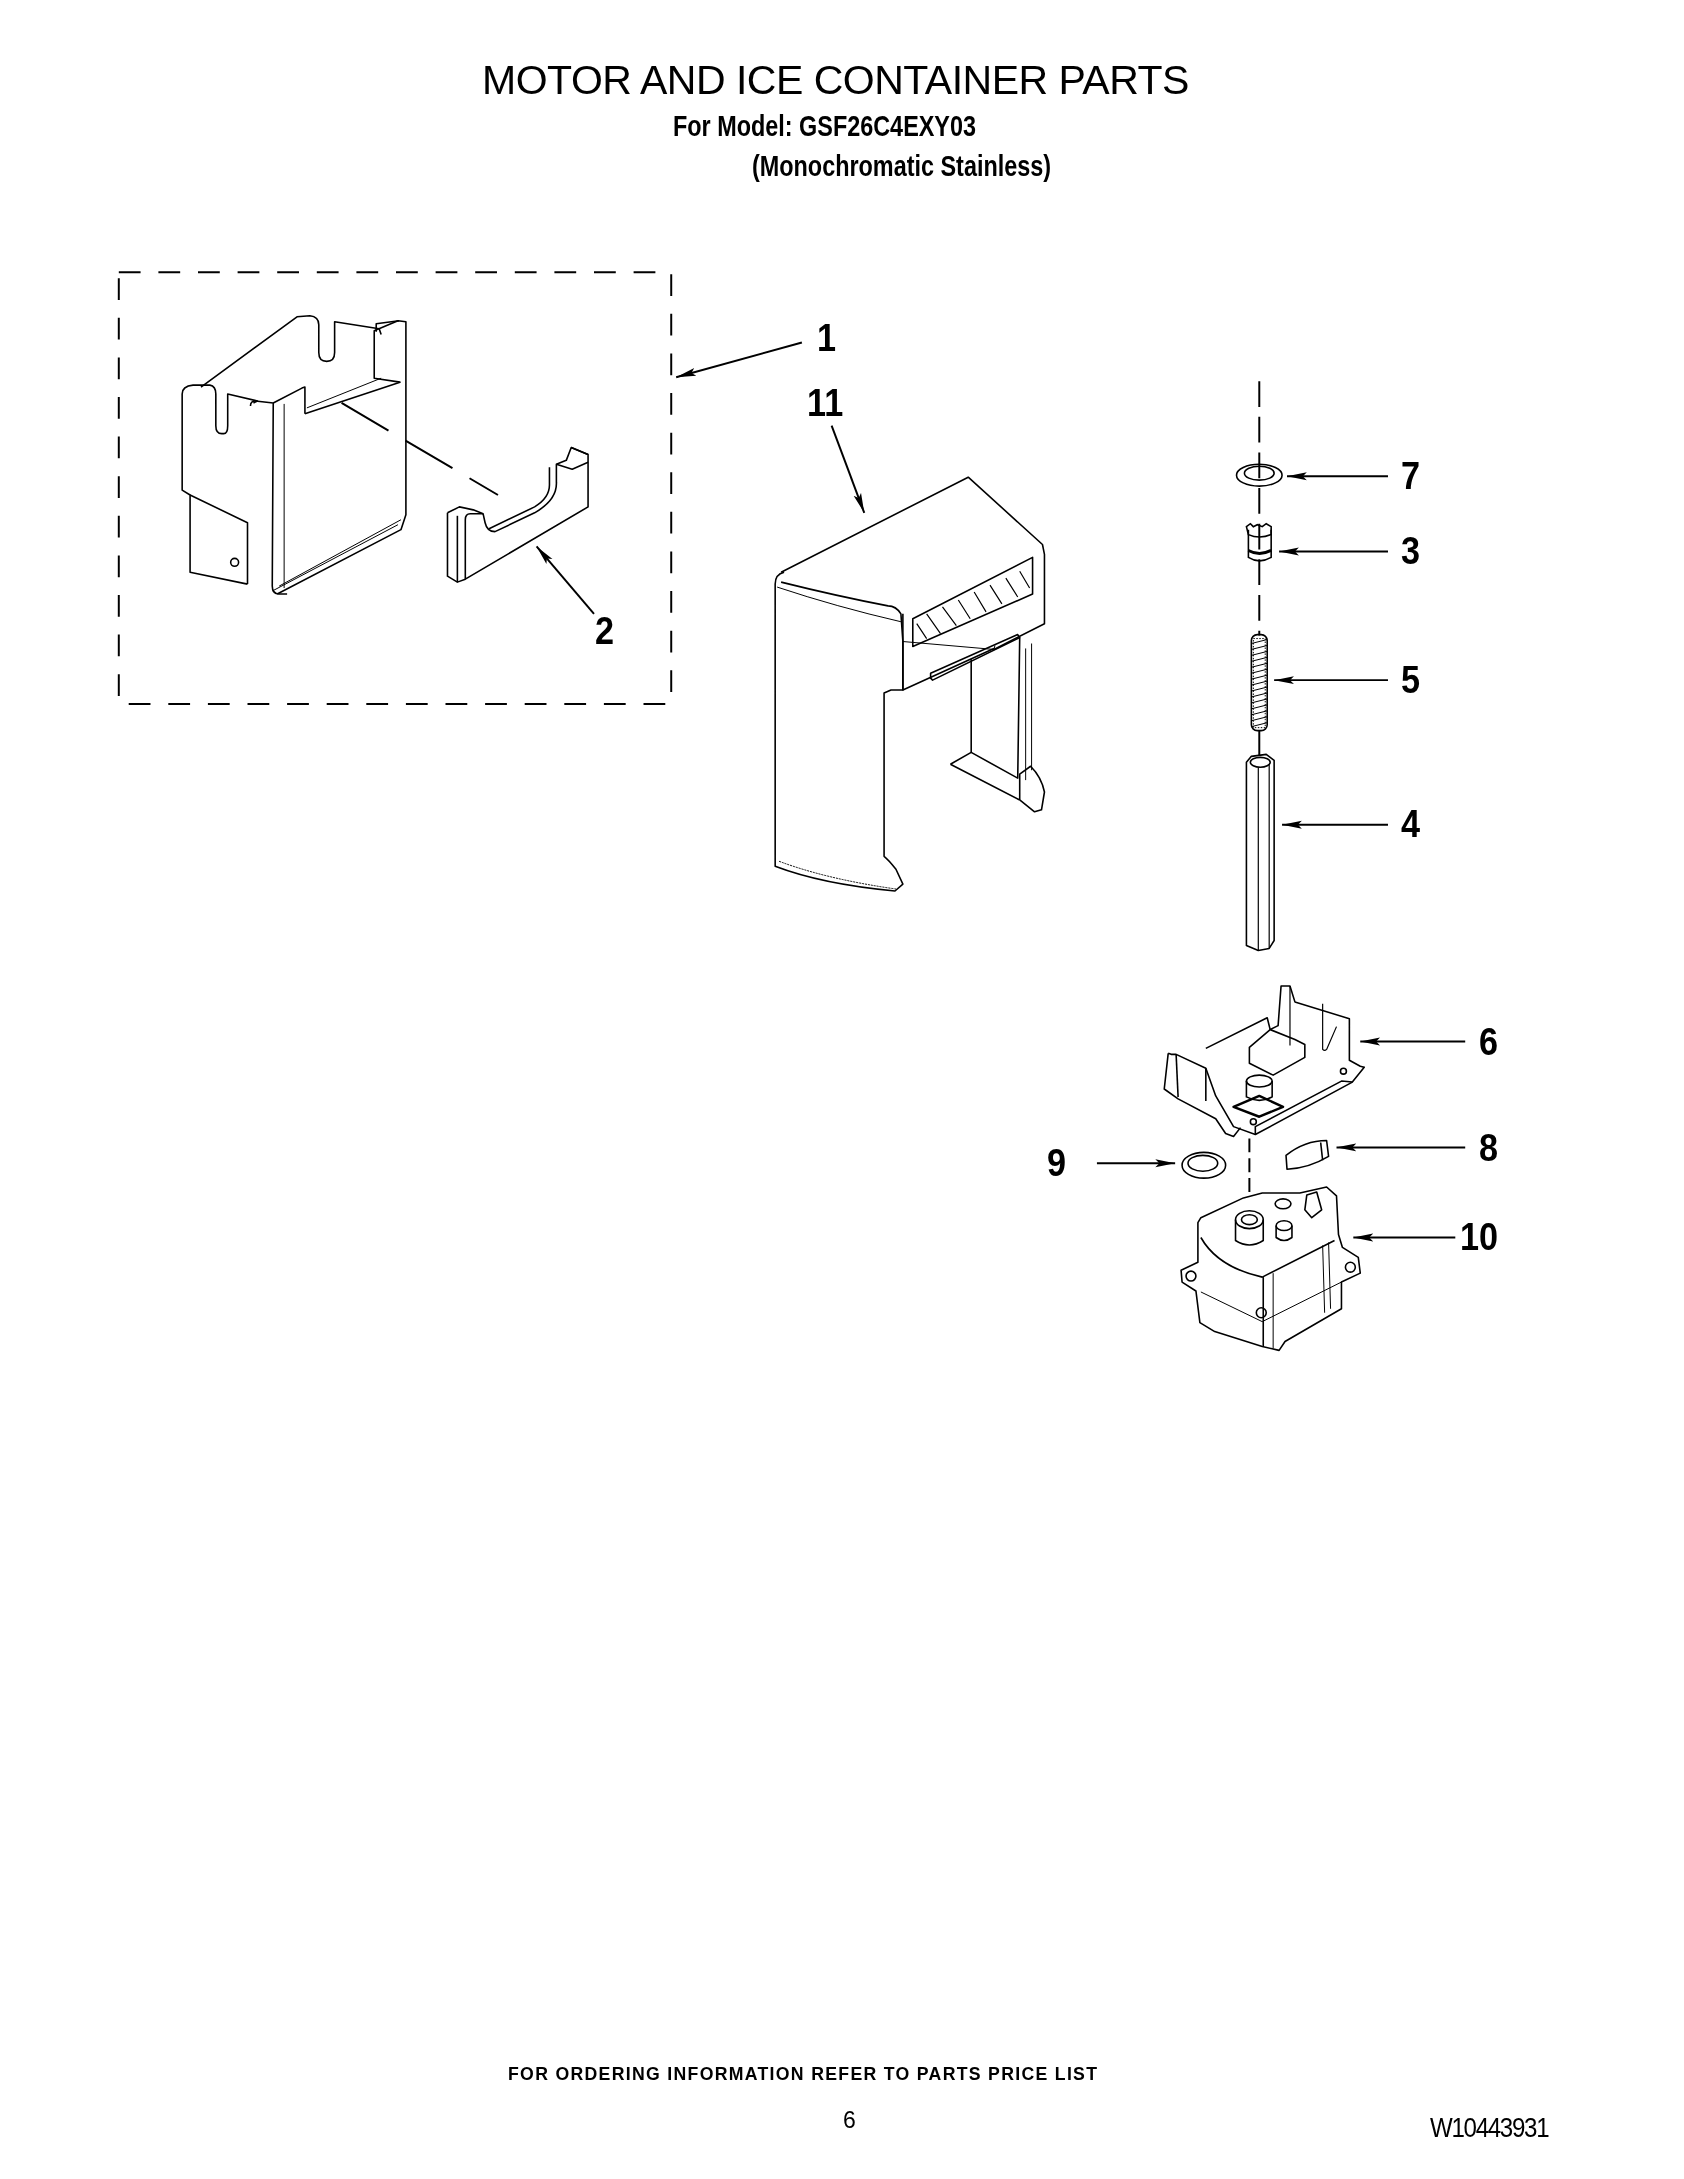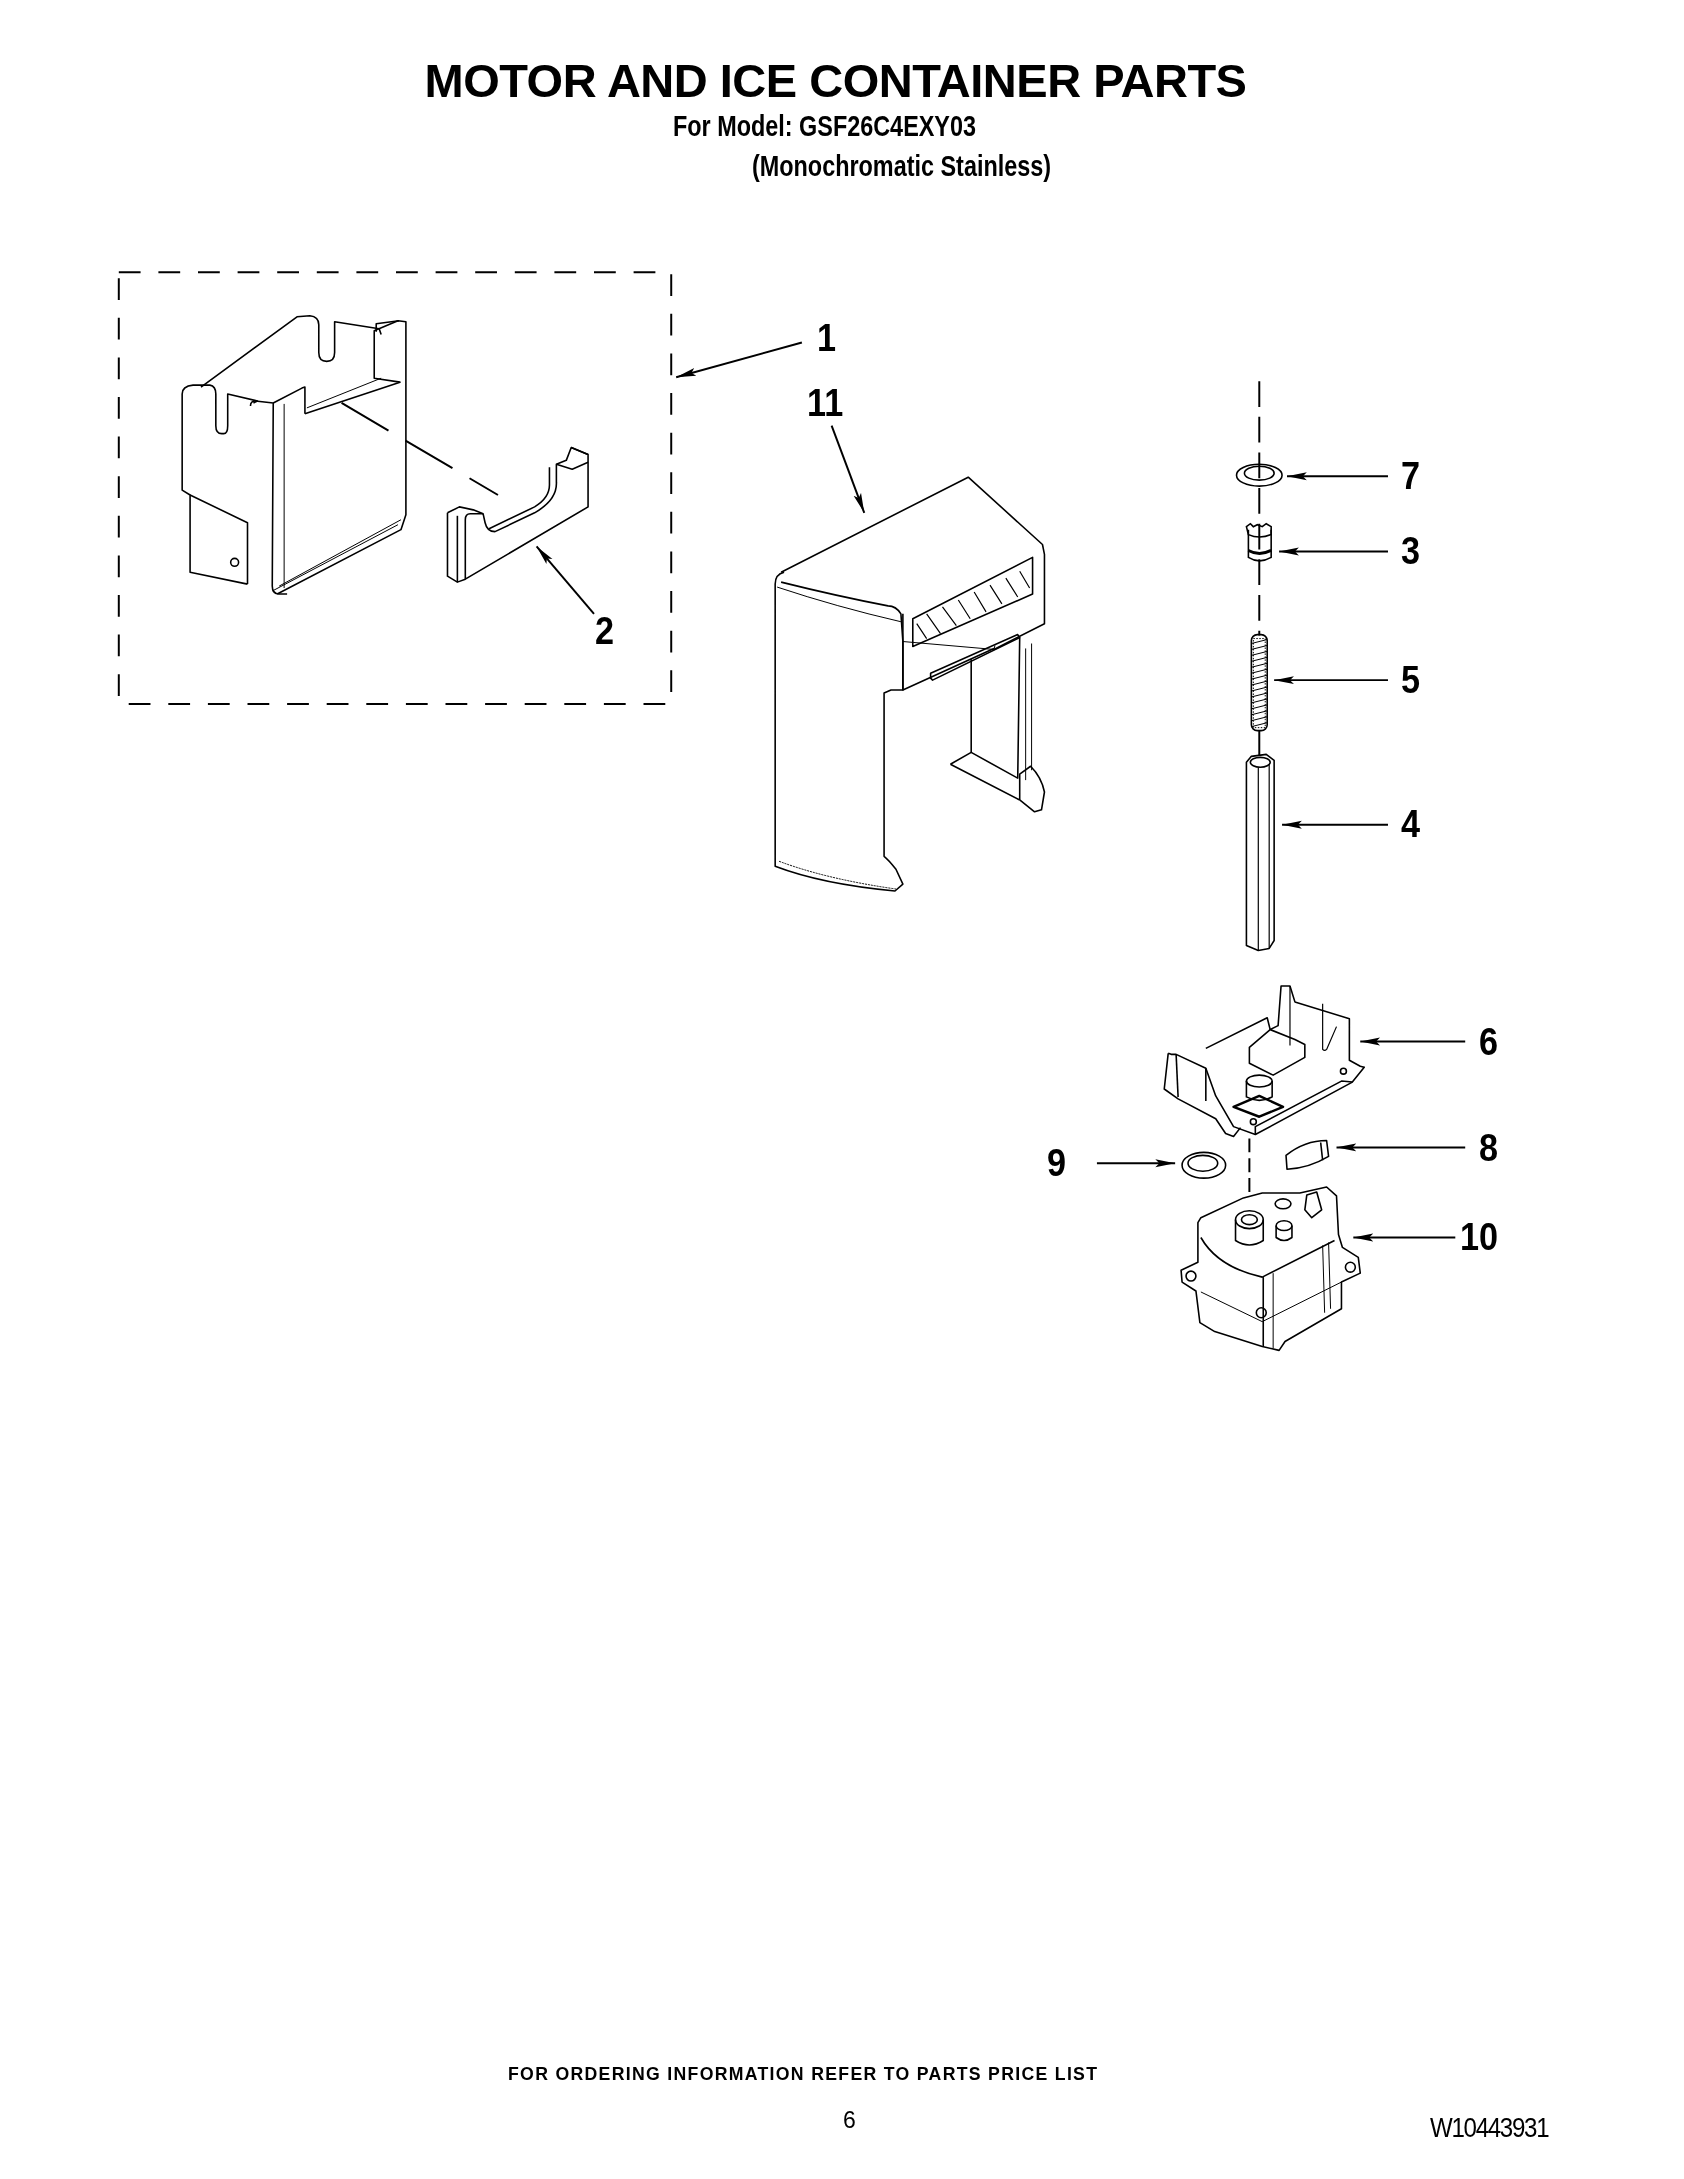--- a/index.html
+++ b/index.html
@@ -1,18 +1,18 @@
 <!DOCTYPE html>
 <html><head>
 <meta charset="utf-8">
 <style>
   html, body { margin:0; padding:0; background:#ffffff; }
   body { width:1684px; height:2179px; position:relative; overflow:hidden; font-family:"Liberation Sans", sans-serif; color:#000; }
   .abs { position:absolute; white-space:nowrap; }
-  #title { left:384px; top:55px; width:903px; font-size:47px; font-weight:bold; letter-spacing:-0.5px; text-align:center; line-height:51px; }
+  #title { left:384px; top:55px; width:903px; font-size:41px; font-weight:normal; letter-spacing:-0.5px; text-align:center; line-height:51px; }
   #model { left:673px; top:109px; font-size:30px; font-weight:bold; line-height:34px; transform:scaleX(0.78); transform-origin:left top; }
   #variant { left:752px; top:149px; font-size:30px; font-weight:bold; line-height:34px; transform:scaleX(0.78); transform-origin:left top; }
   #drawing { position:absolute; left:0; top:0; width:1684px; height:2179px; }
   .callout { position:absolute; font-size:38px; font-weight:bold; line-height:40px; transform:scaleX(0.9); transform-origin:left top; }
   #footer-note { left:508px; top:2063px; font-size:19px; font-weight:bold; letter-spacing:1.4px; line-height:22px; transform:scaleX(0.93); transform-origin:left top; }
   #page-number { left:843px; top:2107px; font-size:23px; line-height:26px; }
   #doc-number { left:1430px; top:2113px; font-size:28px; line-height:30px; letter-spacing:-1.5px; transform:scaleX(0.86); transform-origin:left top; }
 </style>
 </head>
 <body>

